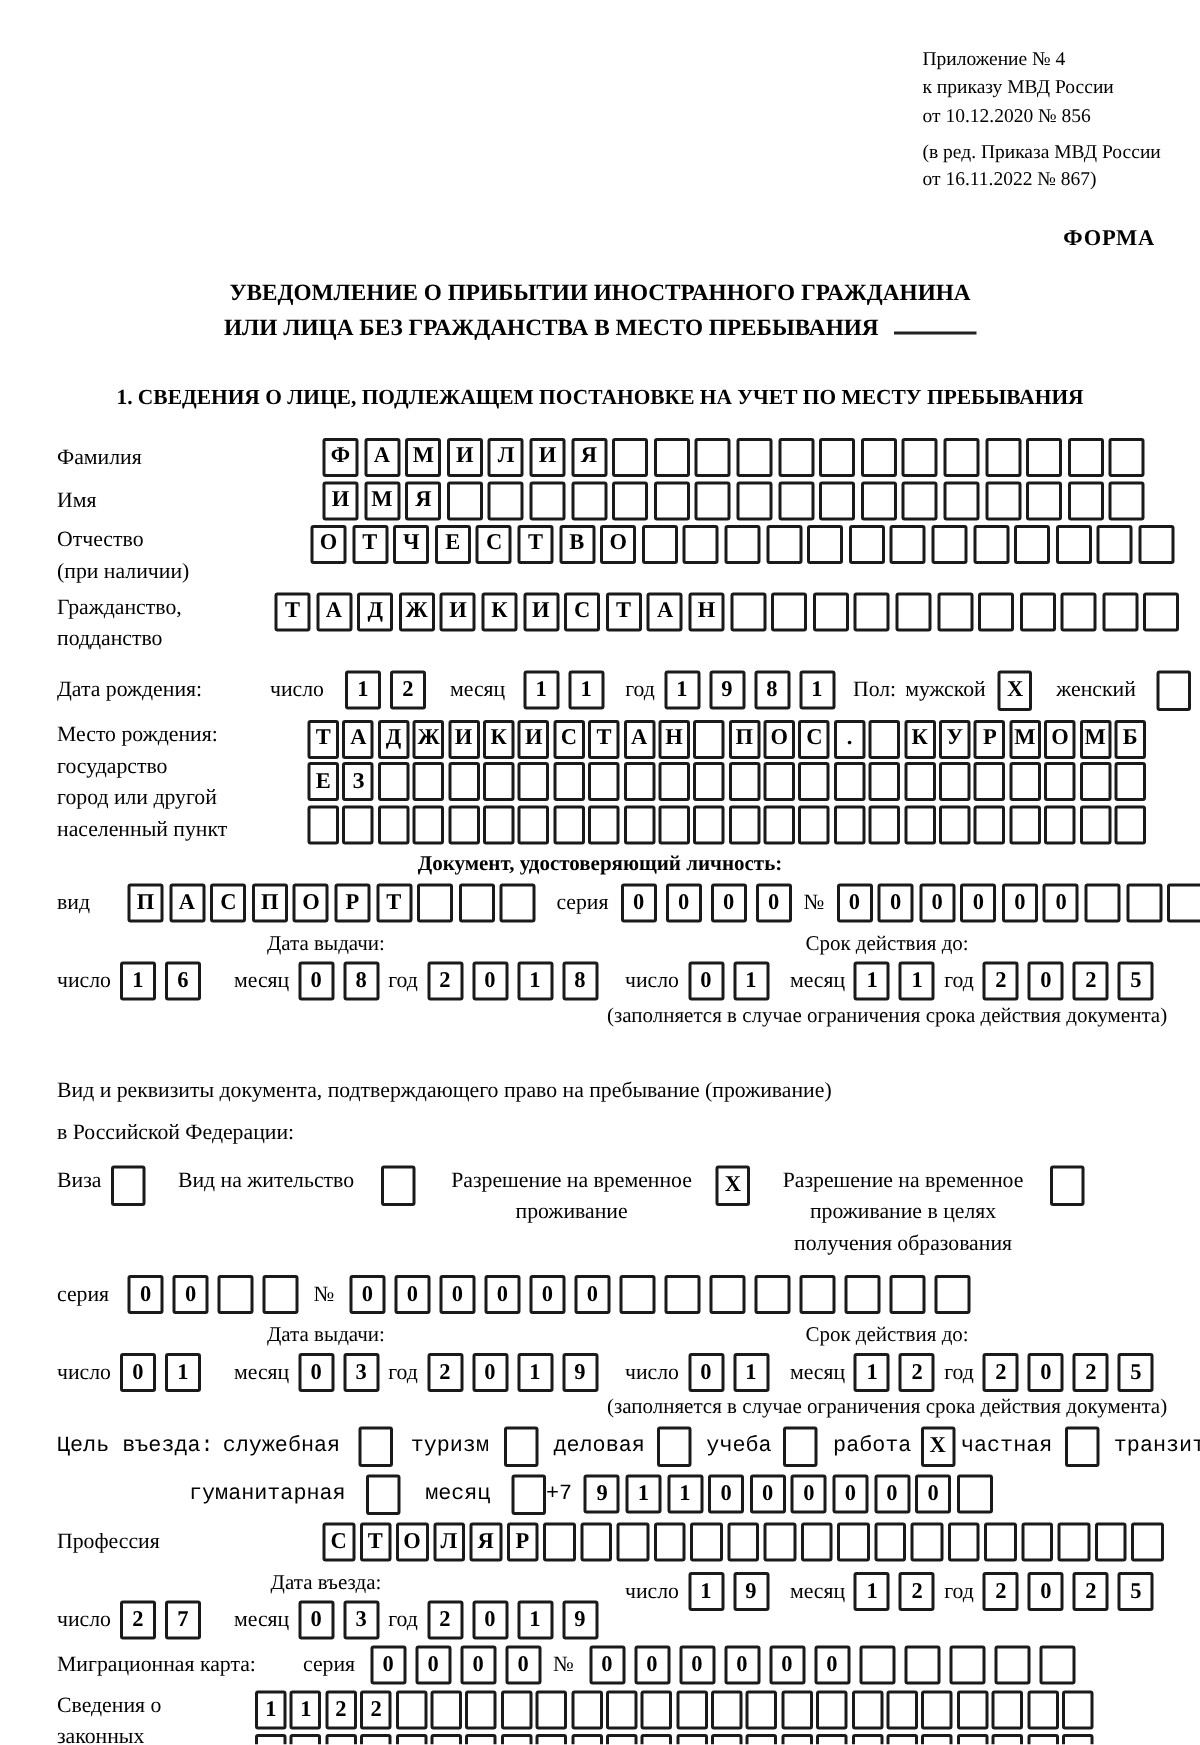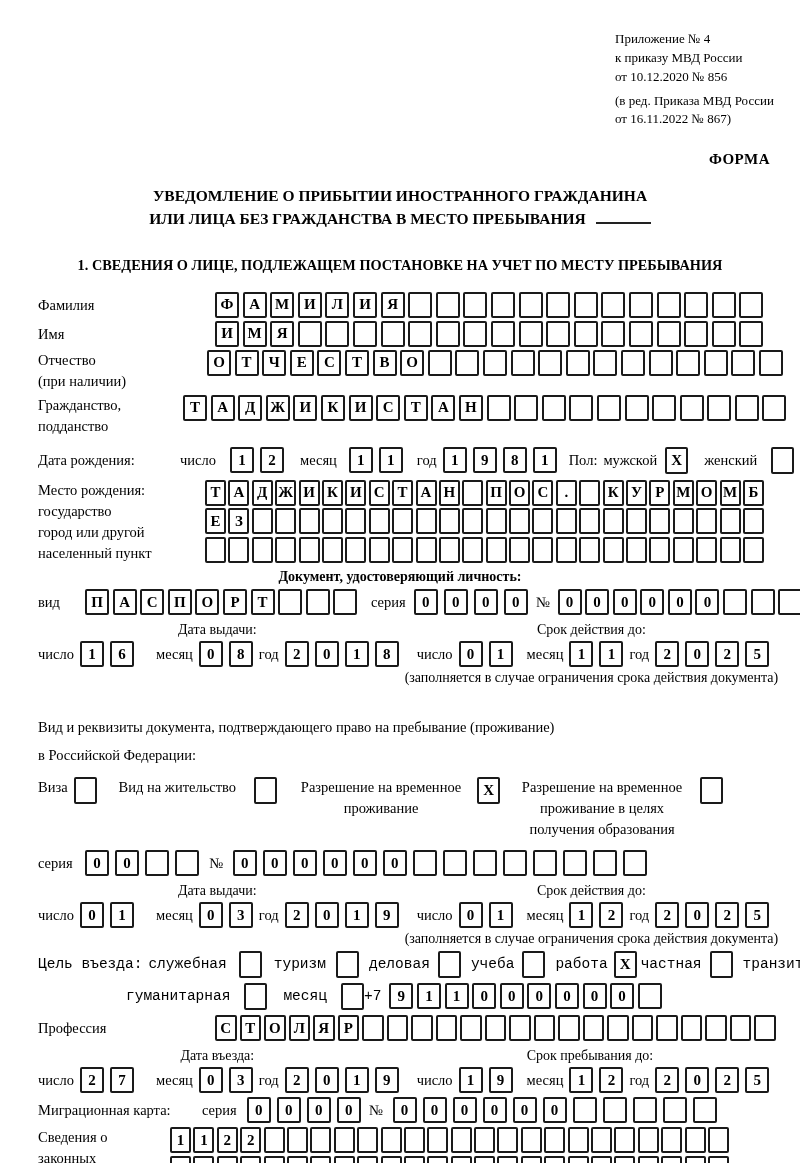--- a/index.html
+++ b/index.html
@@ -586,21 +586,20 @@
         <span class="dl">год</span>
         <span class="boxes date">
             <span class="cell">2</span>
             <span class="cell">0</span>
             <span class="cell">1</span>
             <span class="cell">9</span>
           </span>
       </div>
     </div>
     <div class="dcol dcol-r">
-      <div class="dhead">Срок пребывания до:</div>
       <div class="dline" style="padding-left:12px">
         <span class="dl">число</span>
         <span class="boxes date">
             <span class="cell">1</span>
             <span class="cell">9</span>
           </span>
         <span class="dl" style="margin-left:8px">месяц</span>
         <span class="boxes date">
             <span class="cell">1</span>
             <span class="cell">2</span>

